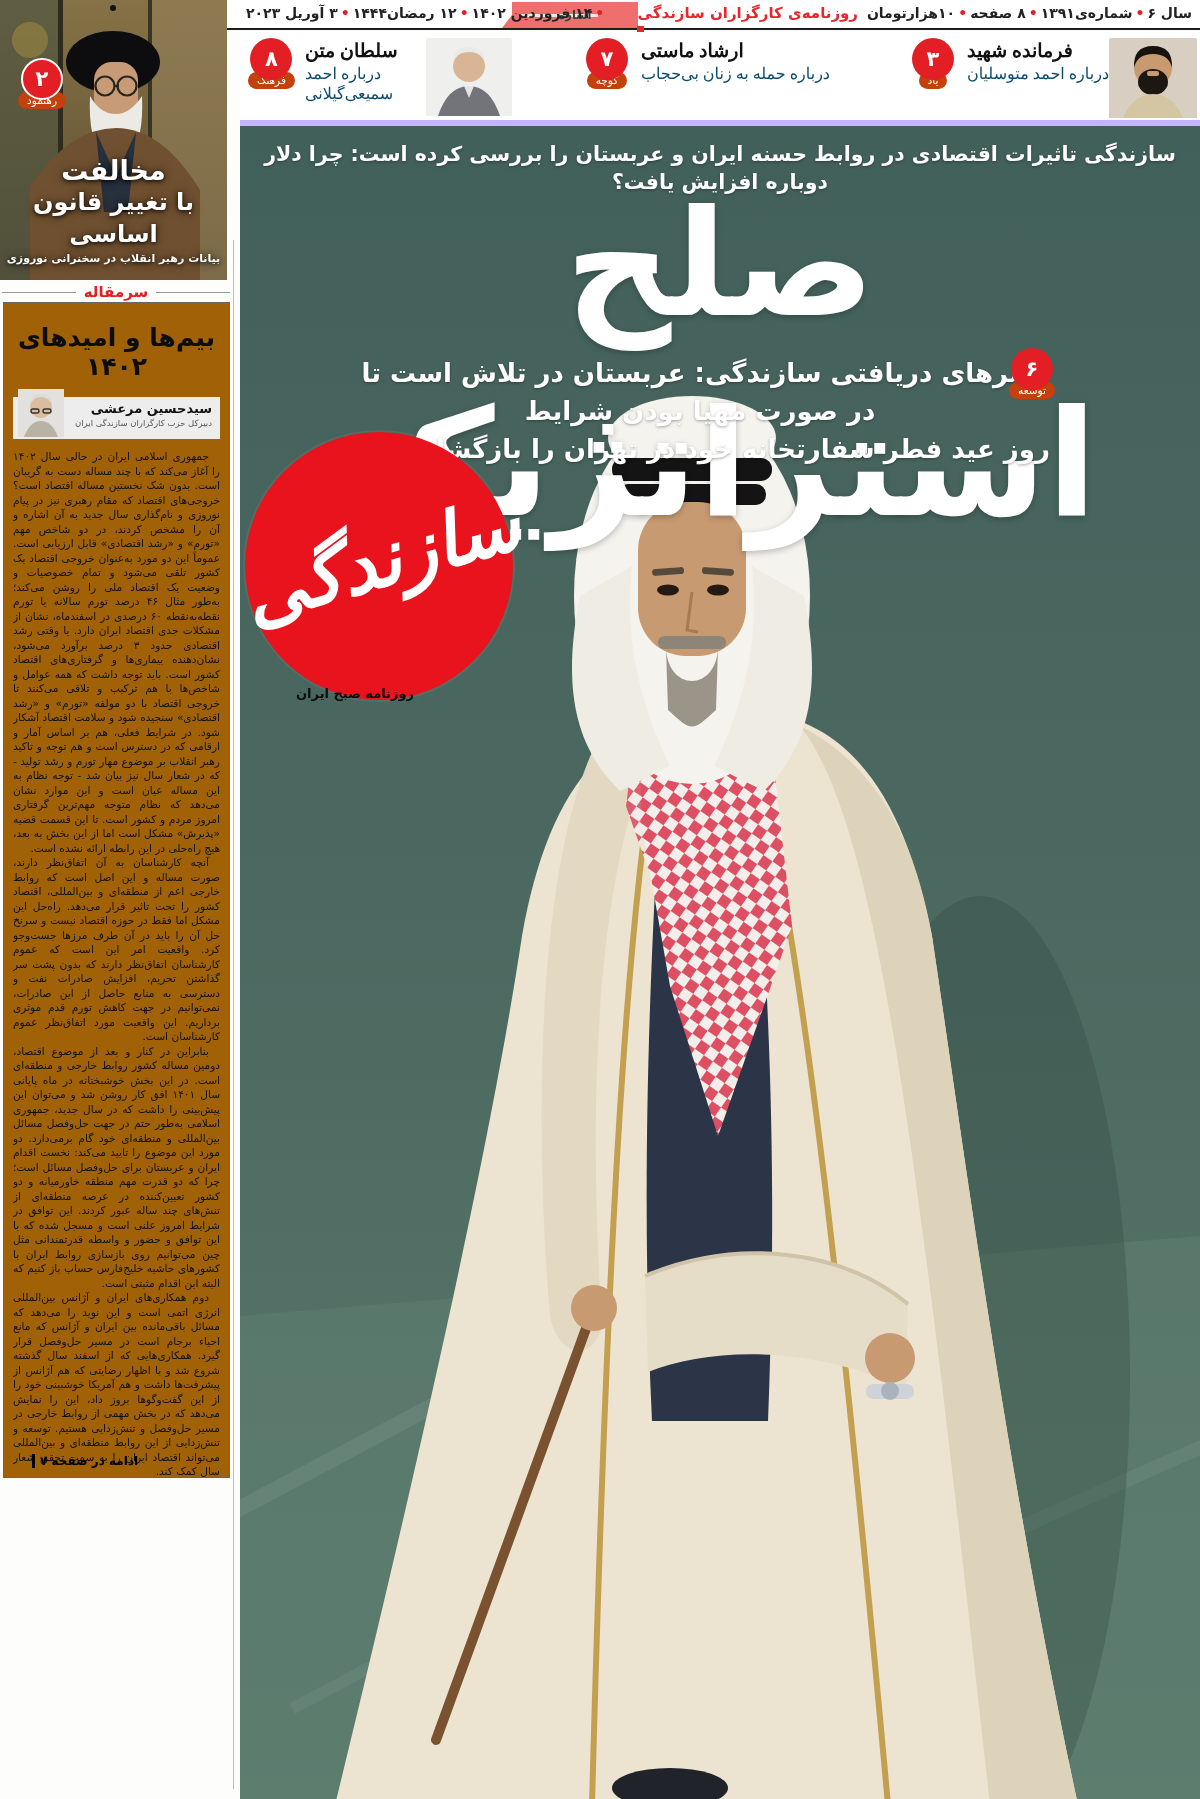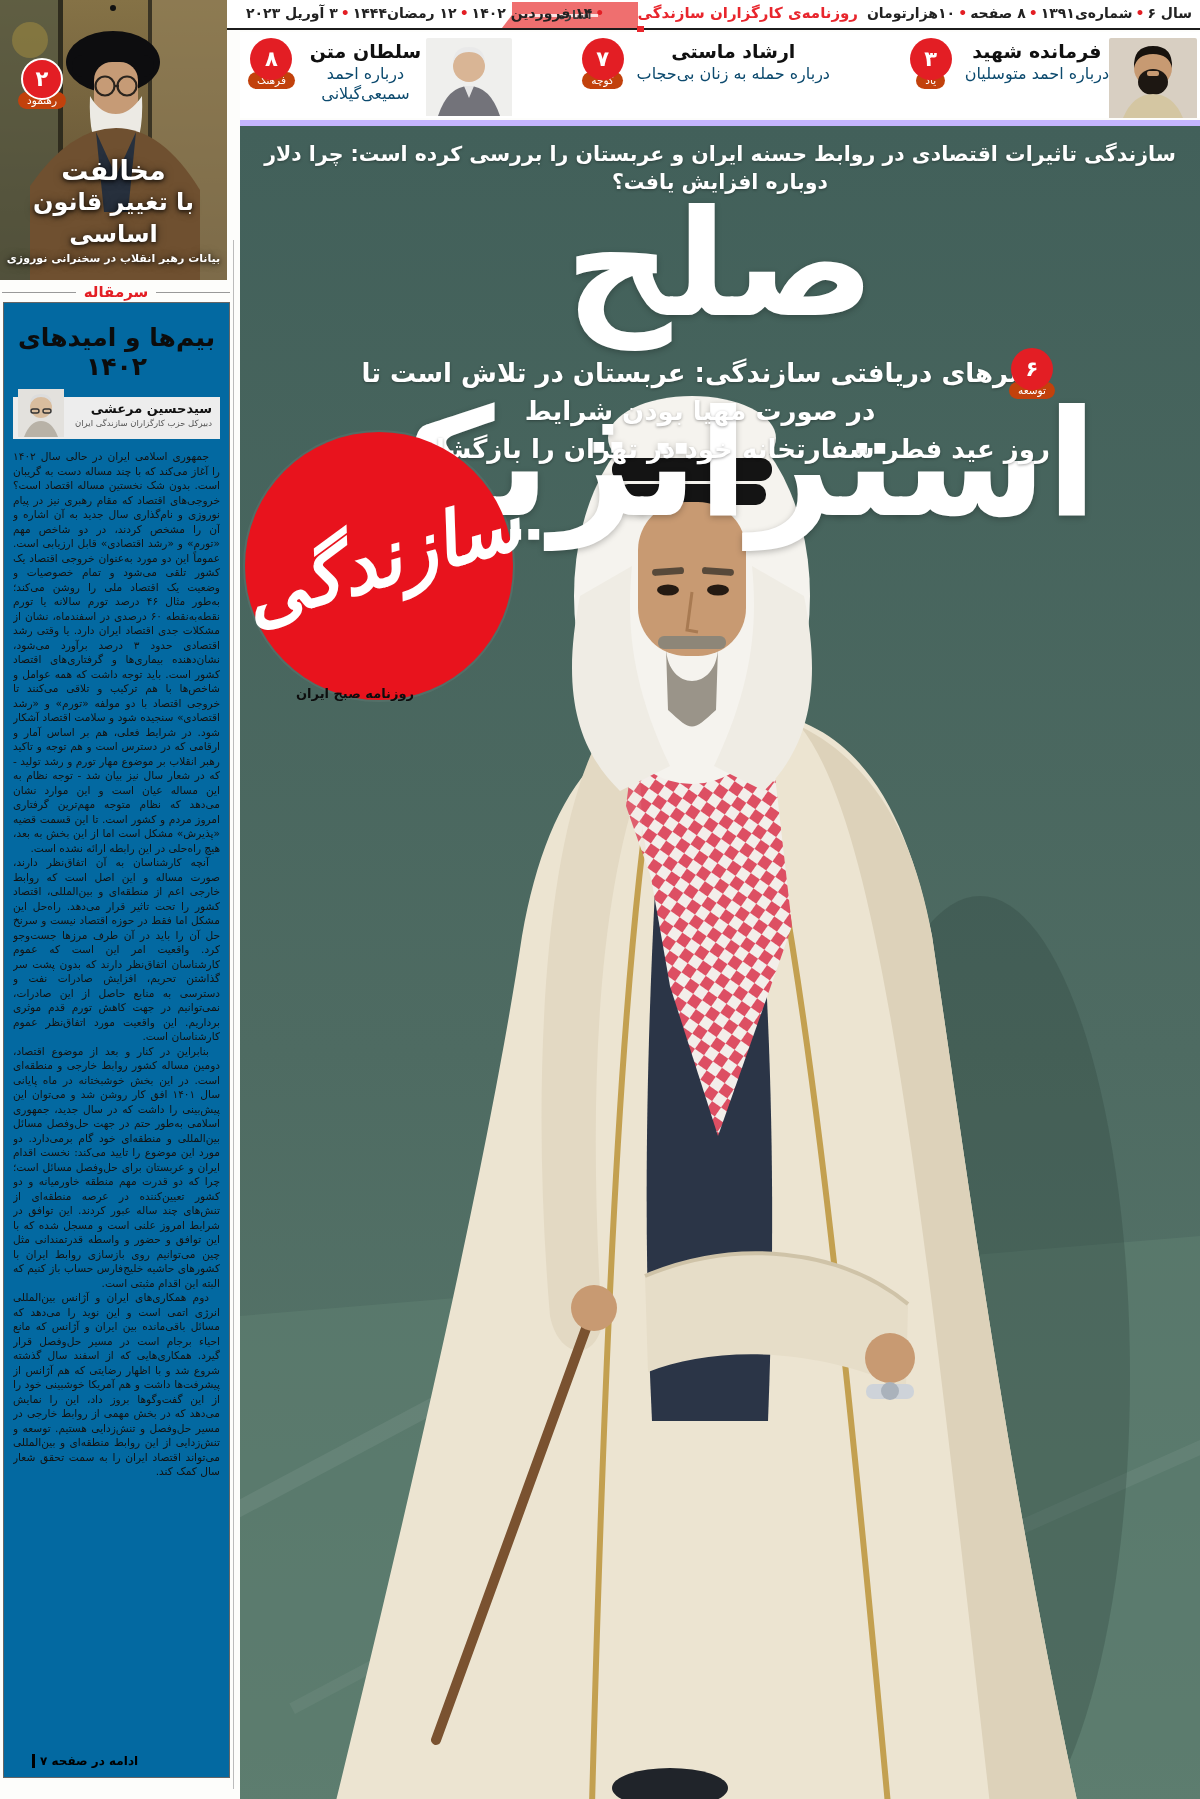--- a/index.html
+++ b/index.html
@@ -18,21 +18,21 @@
     display:flex; align-items:center; justify-content:center; }
   .day-banner:before { content:""; position:absolute; left:-10px; bottom:0; border-top:13px solid transparent; border-right:10px solid #ef6f6f; border-bottom:0 solid transparent; }
   .day-banner .dash { position:absolute; left:8px; right:40px; top:12px; height:3px; background:#ffffffcc; }
   .day-banner span { font-size:11.5px; font-weight:bold; color:#3c3c3c; position:relative; }
   .day-banner .hook { position:absolute; right:-6px; bottom:-14px; width:7px; height:16px; background:#e8262d; border-radius:0 0 6px 6px; }
   .dateline { position:absolute; left:246px; top:5px; font-size:14px; font-weight:bold; color:#222; white-space:nowrap; }
 
   
   .promo-strip { position:absolute; top:32px; left:240px; right:0; height:86px; background:#fff; }
   .promo { position:absolute; top:6px; height:80px; display:flex; flex-direction:row; align-items:flex-start; }
-  .promo .txt { text-align:center; margin-left:10px; }
+  .promo .txt { text-align:left; margin-left:10px;font-family:Liberation Serif, serif; }
   .promo .title { font-size:19px; font-weight:bold; color:#101010; line-height:26px; }
   .promo .subtitle { font-size:16px; color:#0c4a6e; line-height:20px; }
   .badge { display:flex; flex-direction:column; align-items:center; width:48px; margin-left:8px; }
   .num-circle { width:42px; height:42px; border-radius:50%; background:#e31e24; color:#fff; font-size:21px; font-weight:bold;
     display:flex; align-items:center; justify-content:center; z-index:2; }
   .cat-tab { background:#c2410c; color:#fff; font-size:10.5px; padding:2px 9px 3px; border-radius:9px; margin-top:-8px; z-index:1; white-space:nowrap; }
   .promo-photo { border-radius:2px; overflow:hidden; flex:none; }
   #promo3 { right:3px; }
   #promo7 { right:370px; }
   #promo8 { right:688px; }
@@ -46,21 +46,21 @@
     text-shadow:0 1px 4px rgba(0,0,0,.85), 0 0 10px rgba(0,0,0,.5); }
   .leader-titles .t1 { font-size:27px; font-weight:bold; line-height:30px; }
   .leader-titles .t2 { font-size:24px; font-weight:bold; line-height:32px; }
   .leader-titles .sub { font-size:11px; font-weight:bold; line-height:18px; }
 
   
   .col-divider { position:absolute; top:240px; bottom:10px; left:233px; width:1px; background:#bbb; }
   .sec-row { position:absolute; top:283px; left:2px; width:228px; display:flex; align-items:center; gap:8px; }
   .sec-row .line { flex:1; height:1px; background:#999; }
   .sec-label { color:#e31e24; font-size:15px; font-weight:bold; }
-  .edit-box { position:absolute; top:302px; left:3px; width:227px; height:1476px; border:1px solid #666; background:#0369a1; padding:10px 9px 30px; }
+  .edit-box { position:absolute; top:302px; left:3px; width:227px; height:1176px; border:1px solid #666; background:#a16207; padding:10px 9px 30px; }
   .edit-title { font-size:25px; font-weight:bold; text-align:center; margin-top:10px; color:#0c0c0c; }
   .edit-lead { font-size:13.2px; font-weight:bold; text-align:justify; text-align-last:center; line-height:19px; margin-top:12px; color:#151515; }
   .author-row { position:relative; margin-top:16px; background:#ededed; height:42px; }
   .author-photo { position:absolute; left:5px; top:-8px; width:46px; height:48px; }
   .author-meta { position:absolute; right:8px; top:4px; text-align:right; }
   .author-name { font-size:13px; font-weight:bold; color:#101010; }
   .author-role { font-size:8.5px; color:#555; margin-top:2px; }
   .edit-body { margin-top:10px; height:1208px; overflow:hidden; font-size:10.6px; line-height:14.5px; text-align:justify; color:#121212; }
   .edit-body p { text-indent:11px; }
   .continue-row { position:absolute; left:8px; bottom:9px; display:flex; align-items:center; gap:5px; direction:ltr;margin-left:20px; }

